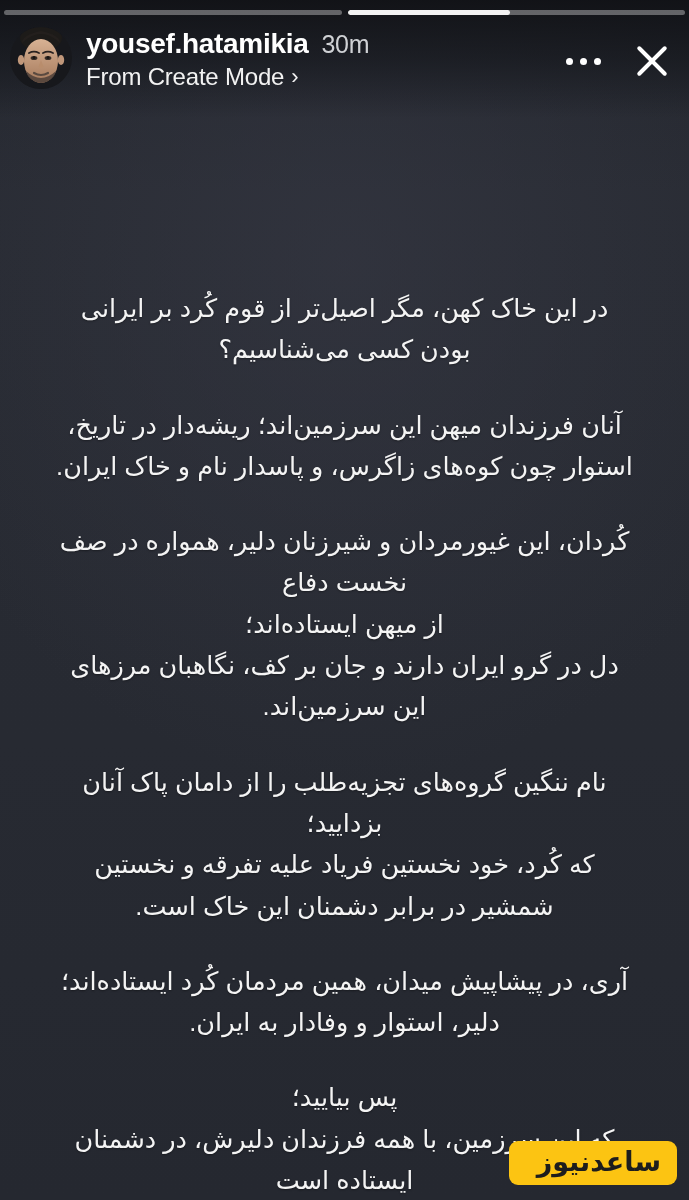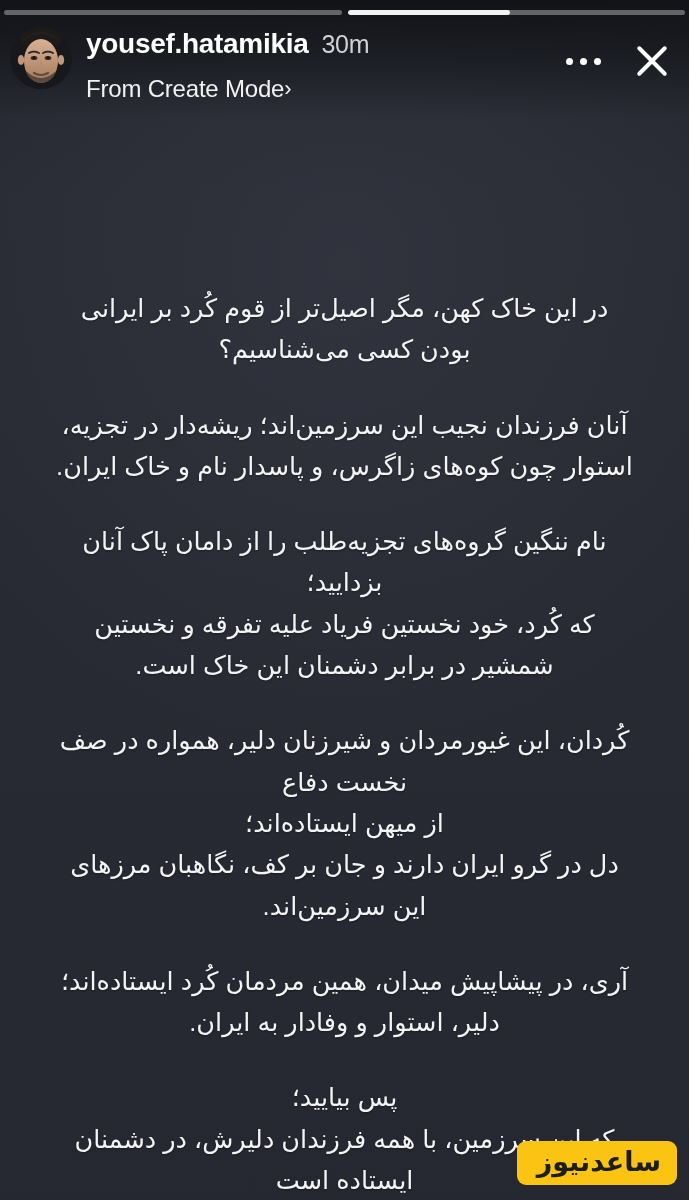--- a/index.html
+++ b/index.html
@@ -120,22 +120,22 @@
   }
   .timestamp {
     color: #cfd1d4;
     font-size: 25px;
     font-weight: 400;
     letter-spacing: -0.2px;
   }
   .header-line2 {
     display: flex;
     align-items: center;
-    gap: 0;
-    margin-top: 16px;
+    gap: 7px;
+    margin-top: 4px;
     white-space: nowrap;
   }
   .subtitle {
     color: #f2f2f2;
     font-size: 24px;
     font-weight: 400;
     letter-spacing: -0.2px;
     line-height: 1.15;
   }
   .chevron {
@@ -213,21 +213,21 @@
   .para:last-child { margin-bottom: 0; }
 
   
   .watermark {
     position: absolute;
     right: 12px;
     bottom: 15px;
     background: #fcc412;
     color: #1d1d1d;
     border-radius: 9px;
-    padding: 7px 16px 9px 20px;
+    padding: 7px 16px 9px 28px;
     font-size: 27px;
     font-weight: 700;
     line-height: 1.05;
     direction: rtl;
     z-index: 40;
     letter-spacing: 0px;
   }
 </style>
 </head>
 <body>
@@ -297,26 +297,26 @@
         <i></i>
         <i></i>
       </div>
       <div class="close-icon"></div>
     </div>
 
   </div>
 
   <div class="story-body">
     <p class="para">در این خاک کهن، مگر اصیل‌تر از قوم کُرد بر ایرانی بودن کسی می‌شناسیم؟</p>
-    <p class="para">آنان فرزندان نجیب این سرزمین‌اند؛ ریشه‌دار در تجزیه، استوار چون کوه‌های زاگرس، و پاسدار نام و خاک ایران.</p>
-    <p class="para">نام ننگین گروه‌های تجزیه‌طلب را از دامان پاک آنان بزدایید؛
-که کُرد، خود نخستین فریاد علیه تفرقه و نخستین شمشیر در برابر دشمنان این خاک است.</p>
+    <p class="para">آنان فرزندان میهن این سرزمین‌اند؛ ریشه‌دار در تاریخ، استوار چون کوه‌های زاگرس، و پاسدار نام و خاک ایران.</p>
     <p class="para">کُردان، این غیورمردان و شیرزنان دلیر، همواره در صف نخست دفاع
 از میهن ایستاده‌اند؛
 دل در گرو ایران دارند و جان بر کف، نگاهبان مرزهای این سرزمین‌اند.</p>
+    <p class="para">نام ننگین گروه‌های تجزیه‌طلب را از دامان پاک آنان بزدایید؛
+که کُرد، خود نخستین فریاد علیه تفرقه و نخستین شمشیر در برابر دشمنان این خاک است.</p>
     <p class="para">آری، در پیشاپیش میدان، همین مردمان کُرد ایستاده‌اند؛
 دلیر، استوار و وفادار به ایران.</p>
     <p class="para">پس بیایید؛
 که این سرزمین، با همه فرزندان دلیرش، در دشمنان ایستاده است</p>
   </div>
 
   <div class="watermark">ساعدنیوز</div>
 
 </div>
 

